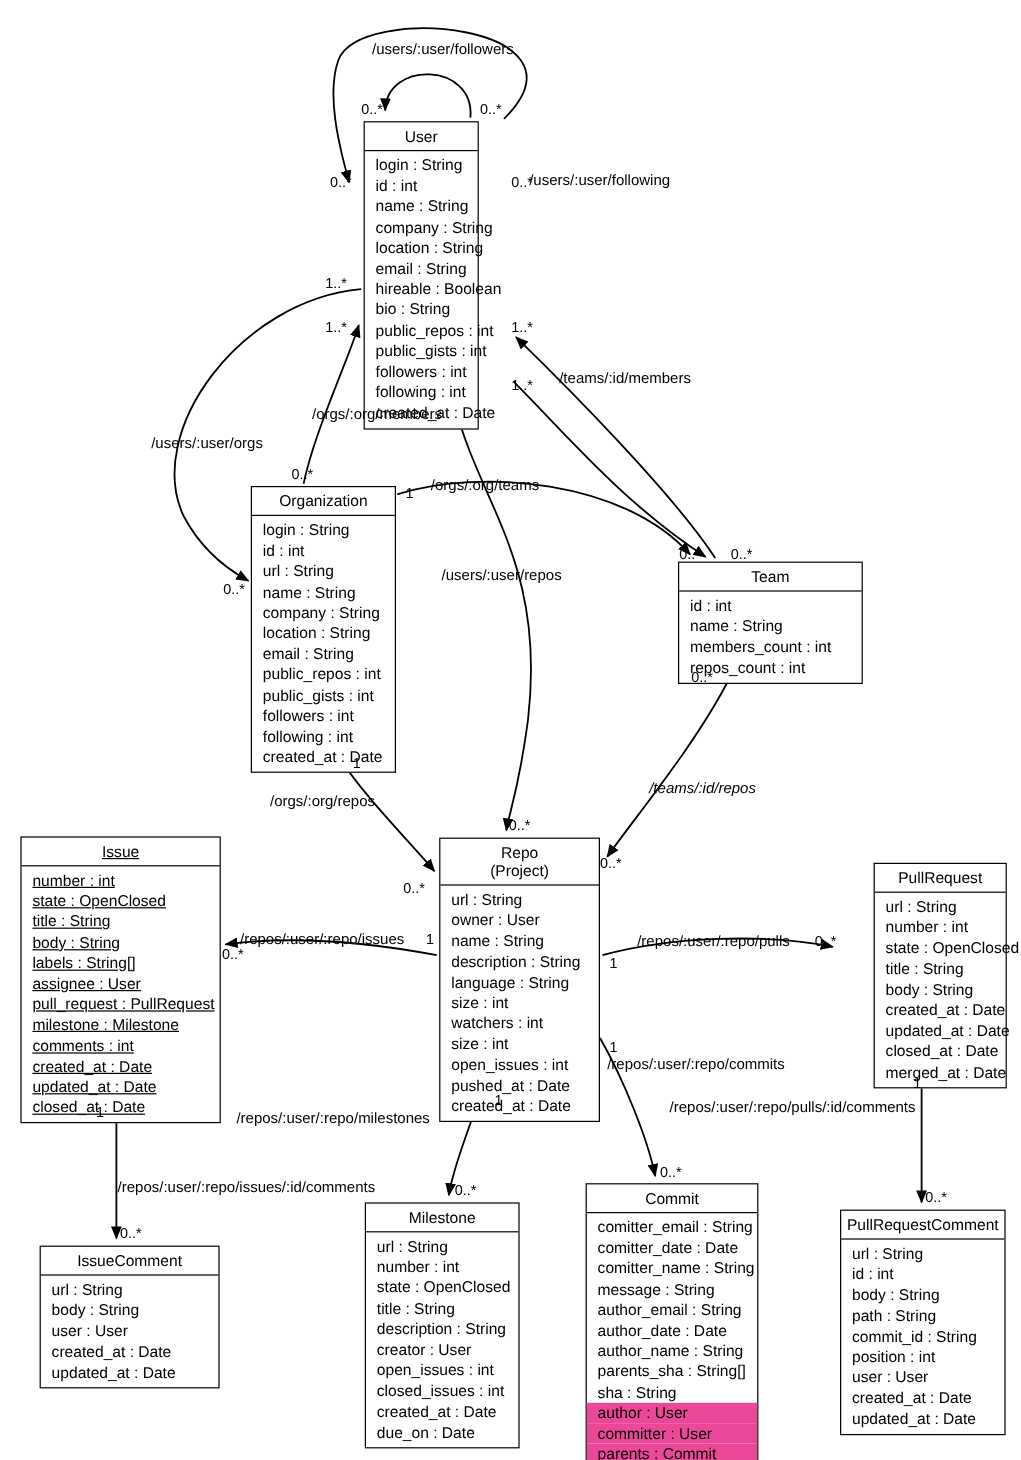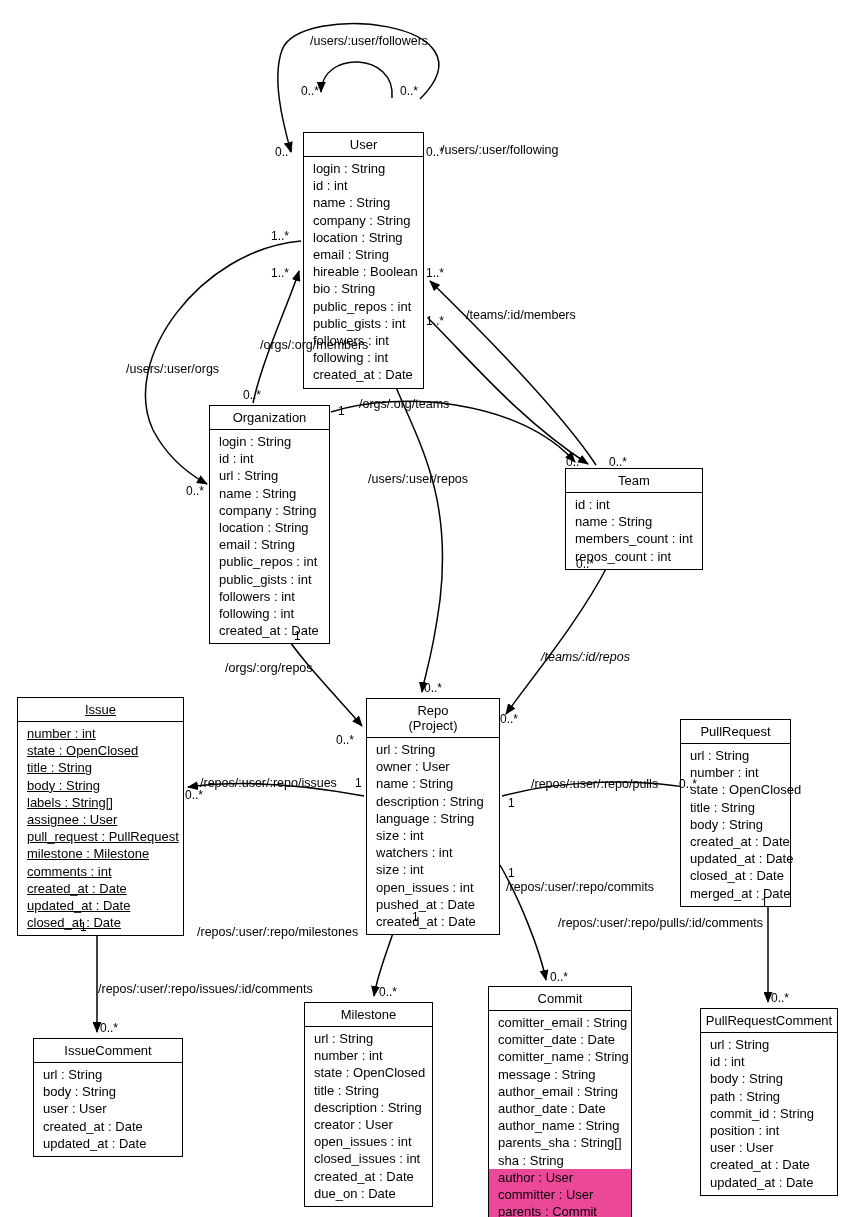--- a/index.html
+++ b/index.html
@@ -107,21 +107,21 @@
 
       <path d="M 500,865 C 520,900 540,950 546,980" marker-end="url(#arrow)"></path>
 
       <path d="M 768,889 L 768,1002" marker-end="url(#arrow)"></path>
 
       <path d="M 97,914 L 97,1032" marker-end="url(#arrow)"></path>
     </g>
   </svg>
 
   <div id="classes">
-      <div class="uml-class" style="left: 303px; top: 101px; width: 121px; min-height: 238px; margin-top: 31px;">
+      <div class="uml-class" style="left: 303px; top: 101px; width: 96px; min-height: 238px;">
         <div class="class-title">User</div>
         <div class="class-attrs">
           <div class="attr-row">login : String</div>
           <div class="attr-row">id : int</div>
           <div class="attr-row">name : String</div>
           <div class="attr-row">company : String</div>
           <div class="attr-row">location : String</div>
           <div class="attr-row">email : String</div>
           <div class="attr-row">hireable : Boolean</div>
           <div class="attr-row">bio : String</div>
@@ -142,21 +142,21 @@
           <div class="attr-row">company : String</div>
           <div class="attr-row">location : String</div>
           <div class="attr-row">email : String</div>
           <div class="attr-row">public_repos : int</div>
           <div class="attr-row">public_gists : int</div>
           <div class="attr-row">followers : int</div>
           <div class="attr-row">following : int</div>
           <div class="attr-row">created_at : Date</div>
         </div>
       </div>
-      <div class="uml-class" style="left: 565px; top: 468px; width: 138px; min-height: 95px;">
+      <div class="uml-class" style="left: 565px; top: 468px; width: 154px; min-height: 95px;">
         <div class="class-title">Team</div>
         <div class="class-attrs">
           <div class="attr-row">id : int</div>
           <div class="attr-row">name : String</div>
           <div class="attr-row">members_count : int</div>
           <div class="attr-row">repos_count : int</div>
         </div>
       </div>
       <div class="uml-class" style="left: 366px; top: 698px; width: 134px; min-height: 211px;">
         <div class="class-title">Repo
@@ -185,21 +185,21 @@
           <div class="attr-row">labels : String[]</div>
           <div class="attr-row">assignee : User</div>
           <div class="attr-row">pull_request : PullRequest</div>
           <div class="attr-row">milestone : Milestone</div>
           <div class="attr-row">comments : int</div>
           <div class="attr-row">created_at : Date</div>
           <div class="attr-row">updated_at : Date</div>
           <div class="attr-row">closed_at : Date</div>
         </div>
       </div>
-      <div class="uml-class" style="left: 680px; top: 719px; width: 111px; min-height: 168px;">
+      <div class="uml-class" style="left: 728px; top: 719px; width: 111px; min-height: 168px;">
         <div class="class-title">PullRequest</div>
         <div class="class-attrs">
           <div class="attr-row">url : String</div>
           <div class="attr-row">number : int</div>
           <div class="attr-row">state : OpenClosed</div>
           <div class="attr-row">title : String</div>
           <div class="attr-row">body : String</div>
           <div class="attr-row">created_at : Date</div>
           <div class="attr-row">updated_at : Date</div>
           <div class="attr-row">closed_at : Date</div>

